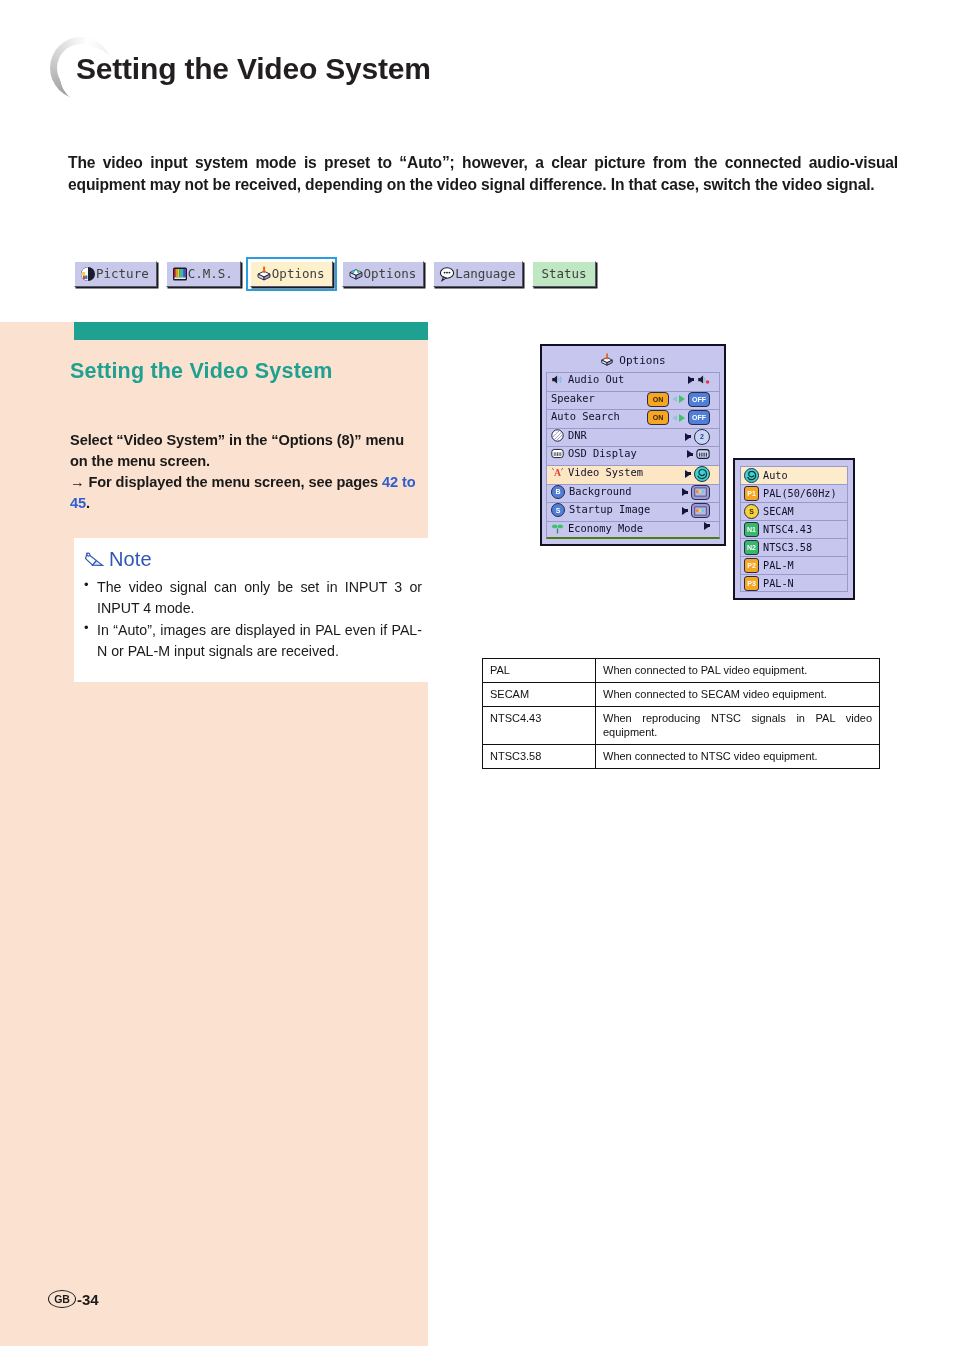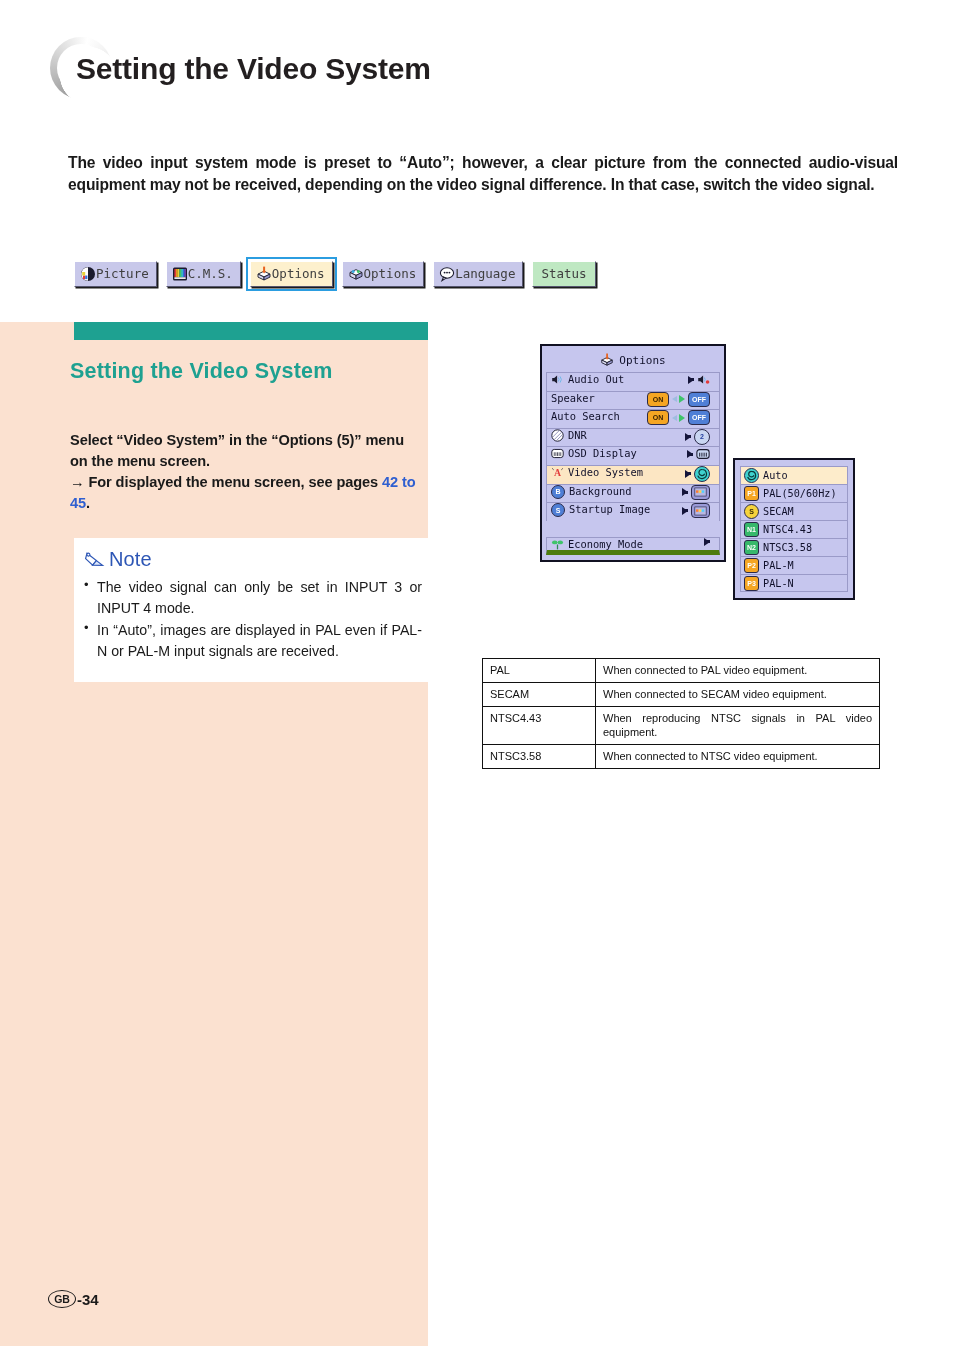--- a/index.html
+++ b/index.html
@@ -213,21 +213,21 @@
     height: 18.6px;
     border: 1px solid #9a9ac8;
     border-bottom: none;
     background: #c6c6ee;
     padding: 0 9px 0 4px;
     box-sizing: border-box;
     font-size: 10.4px;
     color: #10102a;
     position: relative;
   }
-  .osd-row:last-child { border-bottom: 5px solid #4d7c0f; margin-top: 16px; }
+  .osd-row:last-child { border-bottom: 2px solid #4d7c0f; }
   .osd-row.highlight { background: #fce6c3; }
   .osd-row .lbl { margin-left: 4px; white-space: nowrap; }
   .osd-row .right {
     margin-left: auto;
     display: flex;
     align-items: center;
     gap: 3px;
   }
   .arrow-r {
     width: 0; height: 0;
@@ -473,21 +473,21 @@
     <span class="tab-label">Status</span>
   </div>
 </div>
 
 <div class="peach-panel"></div>
 <div class="teal-bar"></div>
 
 <div class="section-heading">Setting the Video System</div>
 
 <div class="section-body">
-  <span>Select “Video System” in the “Options (5)” menu on the menu screen.</span><br>
+  <span>Select “Video System” in the “Options (8)” menu on the menu screen.</span><br>
   <span>→</span><span> For displayed the menu screen, see pages </span><span class="pagelink">42 to 45</span><span>.</span>
 </div>
 
 <div class="note-box"></div>
 <div class="note-dots"></div>
 
 <div class="note-header">
   <span class="ic" style="width:22px;height:20px">
     <svg viewBox="0 0 22 20" width="22" height="20">
       <path d="M3 3.2 L12.4 10.6 L8.6 15.2 L1.6 8.6 Z" fill="#ffffff" stroke="#2d56b5" stroke-width="1.2"></path>

